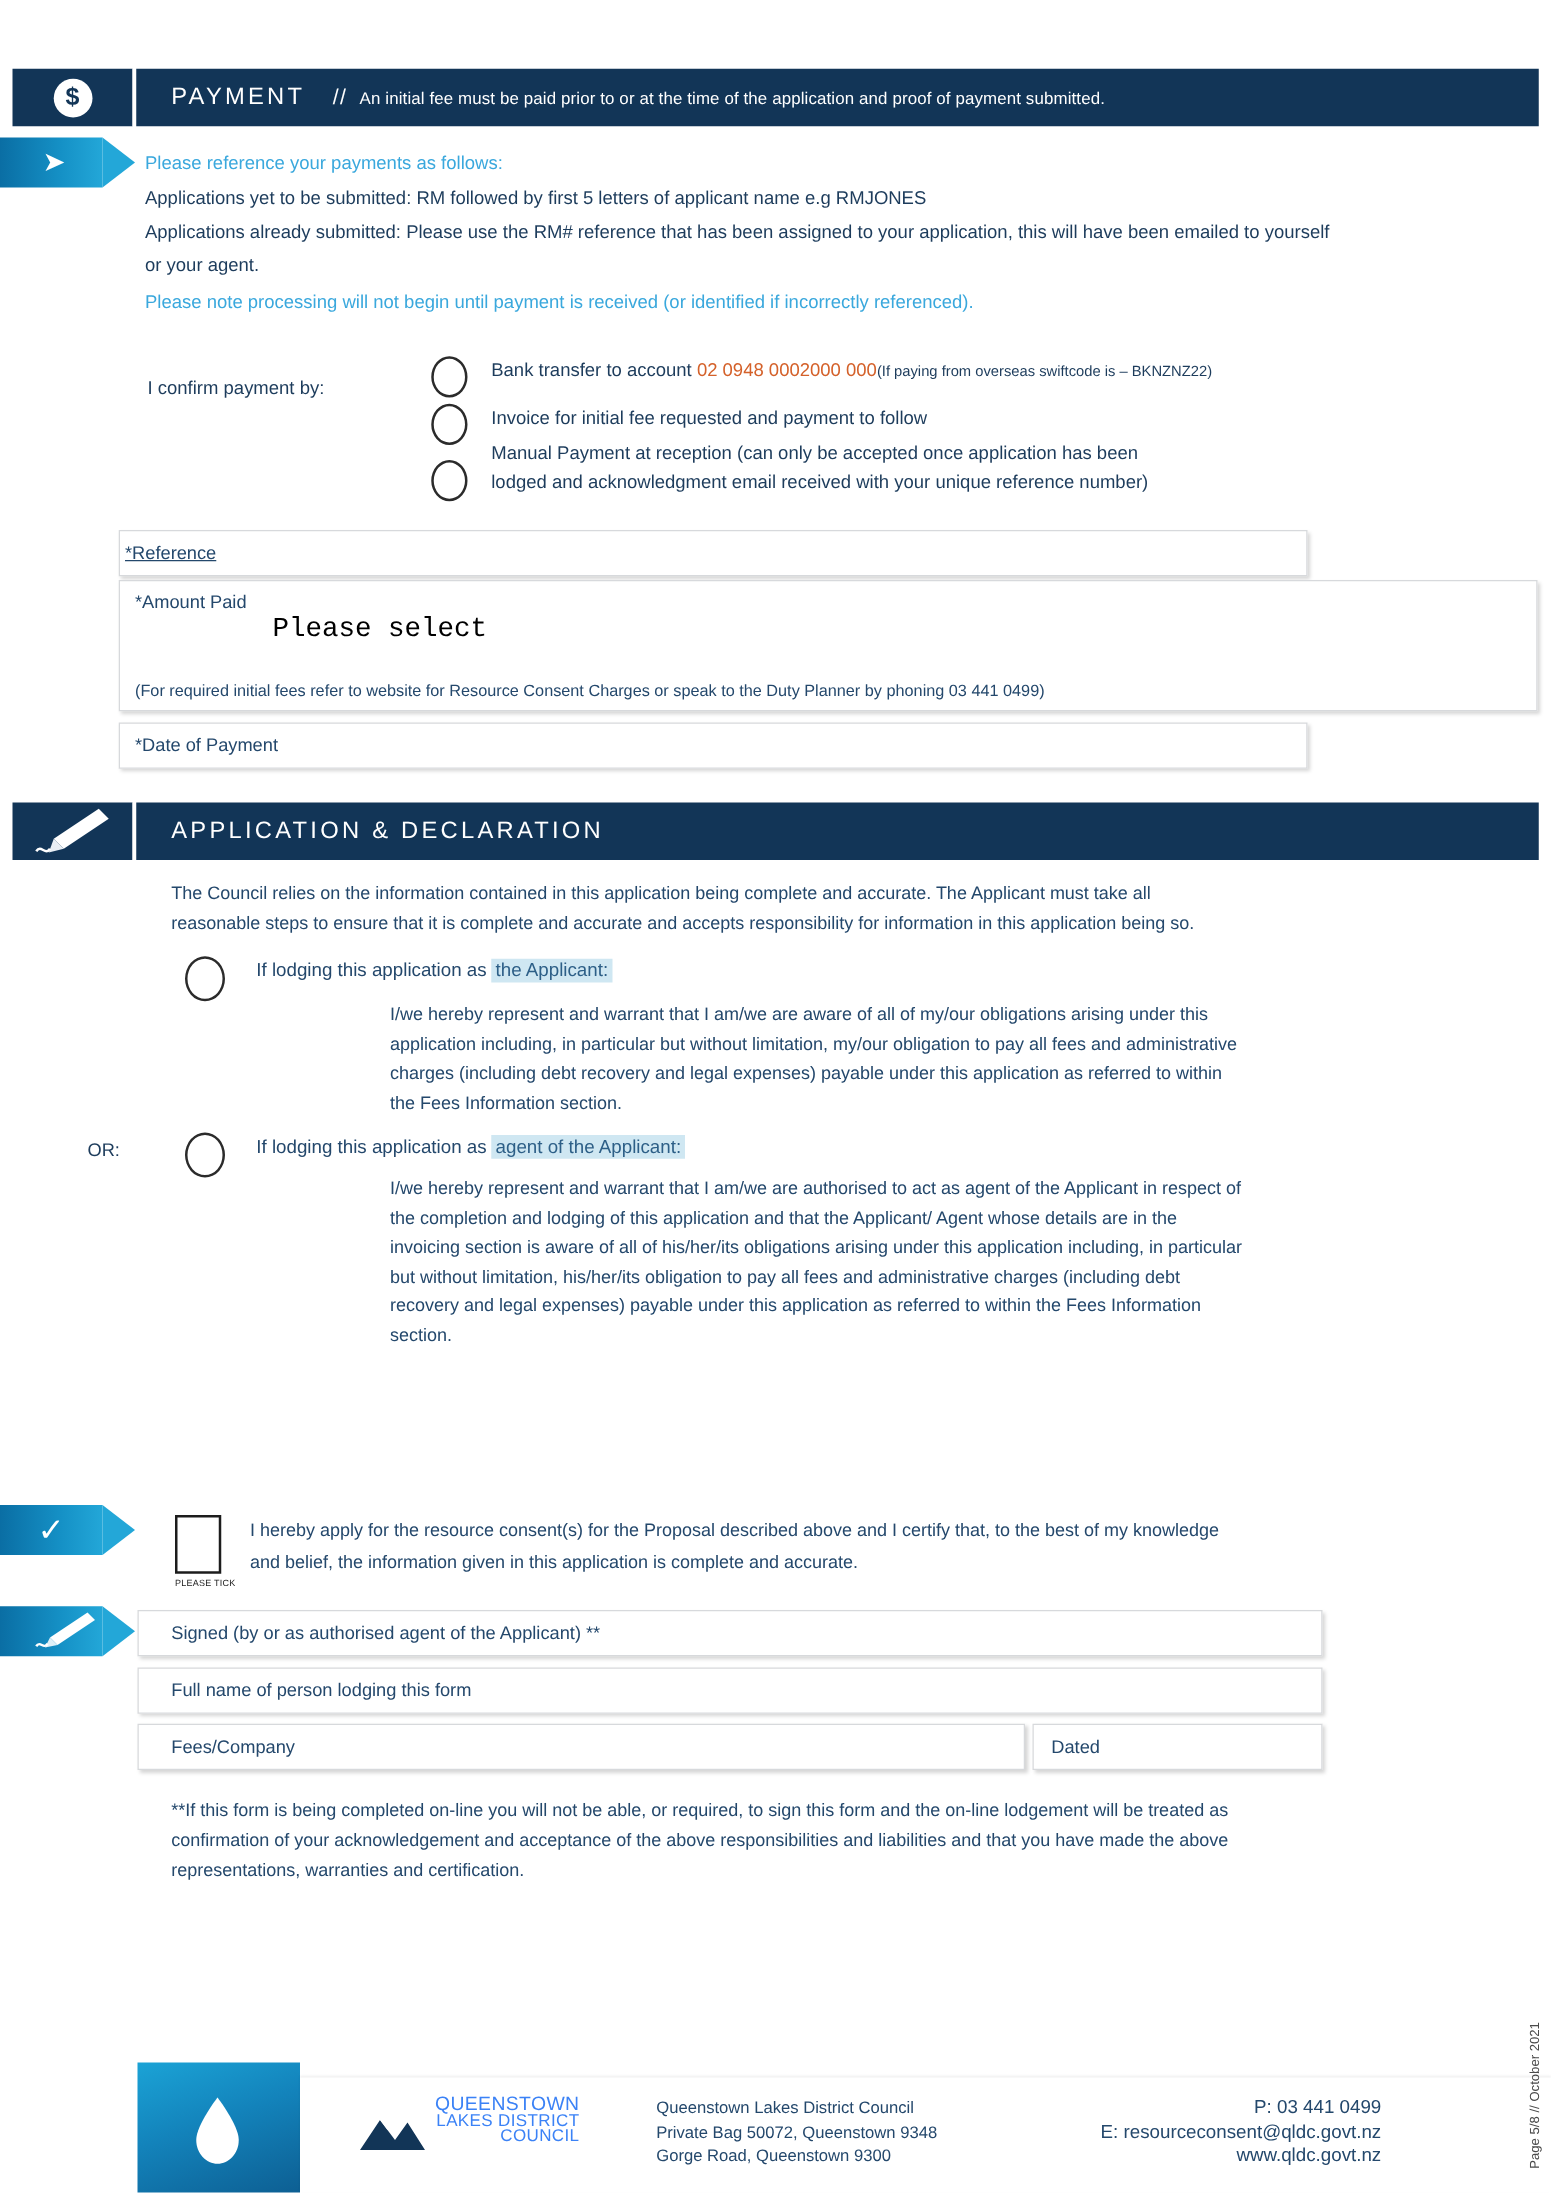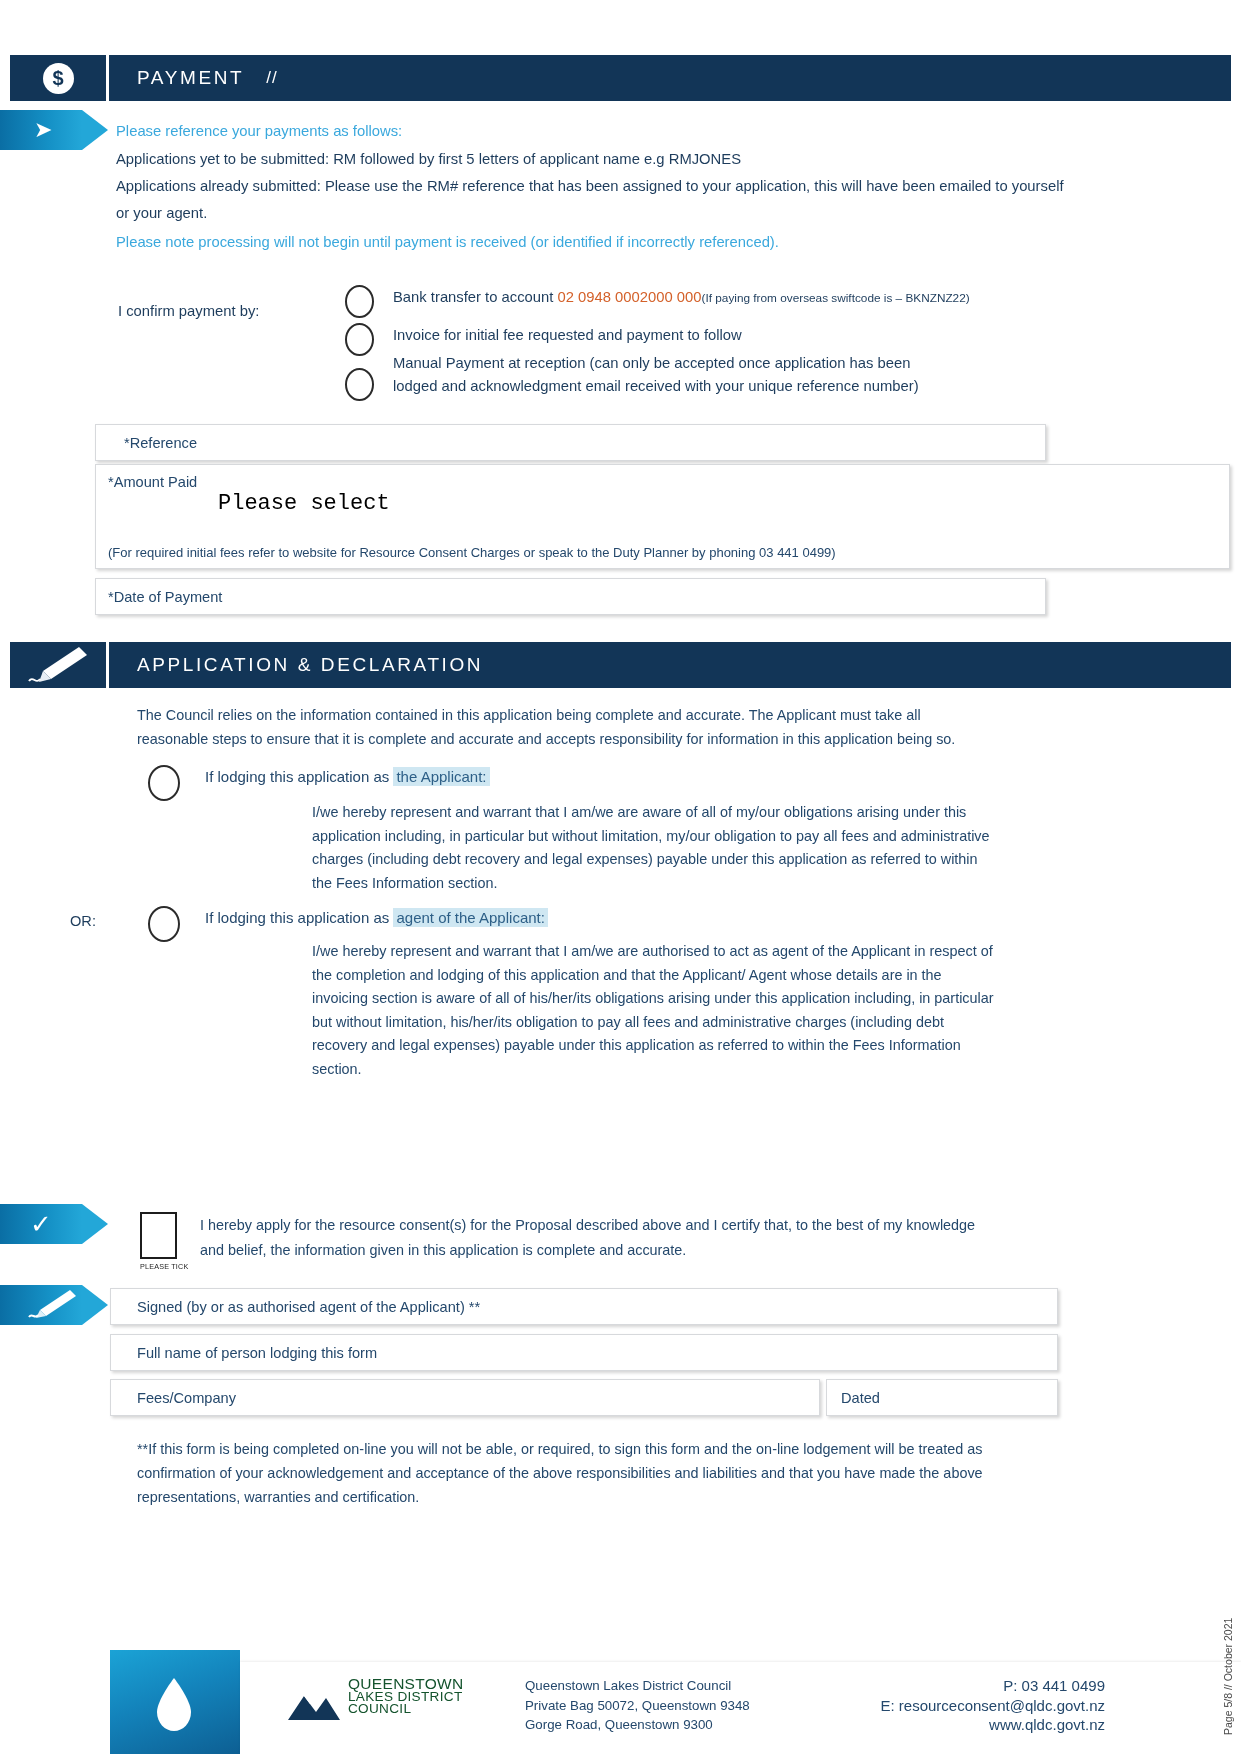--- a/index.html
+++ b/index.html
@@ -122,21 +122,21 @@
   
   .hl{background:#cfe7f2;color:#2d5f87;padding:1px 3px;}
   .foot-blue{
     position:absolute;
     background:linear-gradient(160deg,#1ba3d6 0%,#1383bb 45%,#0d5f93 100%);
   }
   .foot-white{
     position:absolute;background:#ffffff;
   }
   .logo-text{
-    position:absolute;color:#14532d;line-height:12.6px;
+    position:absolute;color:#3b82f6;line-height:12.6px;text-align:right;
   }
   .logo-text .l1{font-size:15.5px;letter-spacing:.3px;}
   .logo-text .l2{font-size:13.6px;letter-spacing:.3px;}
   .logo-text .l3{font-size:13.6px;letter-spacing:.3px;}
   .addr{
     position:absolute;font-size:13.3px;line-height:19.5px;color:#24486c;
   }
   .contact{
     position:absolute;font-size:15px;line-height:19.5px;color:#24486c;text-align:right;
   }
@@ -153,20 +153,21 @@
 
 <div class="page">
 
   <div class="sec-icon-box" style="left:10px;top:55px;">
     <div class="coin">$</div>
   </div>
   <div class="sec-icon-gap" style="left:106px;top:55px;"></div>
   <div class="sec-bar" style="left:109px;top:55px;width:1122px;padding-left:28px;">
     <span class="sec-title">PAYMENT</span>
     <span class="sec-slash">//</span>
+    <span class="sec-sub">An initial fee must be paid prior to or at the time of the application and proof of payment submitted.</span>
   </div>
 
   <div class="arrow" style="left:0px;top:110px;width:82px;">
     <span class="gly">➤</span>
   </div>
 
   <div class="txt blue" style="left:116px;top:118px;width:900px;">Please reference your payments as follows:</div>
 
   <div class="txt" style="left:116px;top:146px;width:960px;">Applications yet to be submitted: RM followed by first 5 letters of applicant name e.g RMJONES</div>
 
@@ -182,21 +183,21 @@
   </div>
 
   <div class="oval" style="left:345px;top:323px;"></div>
   <div class="txt" style="left:393px;top:322px;white-space:nowrap;">Invoice for initial fee requested and payment to follow</div>
 
   <div class="oval" style="left:345px;top:368px;"></div>
   <div class="txt" style="left:393px;top:352px;width:640px;line-height:23px;">Manual Payment at reception (can only be accepted once application has been</div>
   <div class="txt" style="left:393px;top:375px;width:640px;line-height:23px;">lodged and acknowledgment email received with your unique reference number)</div>
 
   <div class="field" style="left:95px;top:424px;width:951px;height:37px;">
-    <span class="lbl" style="left:28px;top:10px;">*Reference</span>
+    <span class="lbl" style="left:4px;top:10px;text-decoration:underline;">*Reference</span>
   </div>
 
   <div class="field" style="left:95px;top:464px;width:1135px;height:105px;">
     <span class="lbl" style="left:12px;top:9px;">*Amount Paid</span>
     <span class="please-select" style="left:122px;top:26px;">Please select</span>
     <span class="note" style="left:12px;top:80px;">(For required initial fees refer to website for Resource Consent Charges or speak to the Duty Planner by phoning 03 441 0499)</span>
   </div>
 
   <div class="field" style="left:95px;top:578px;width:951px;height:37px;">
     <span class="lbl" style="left:12px;top:10px;">*Date of Payment</span>

